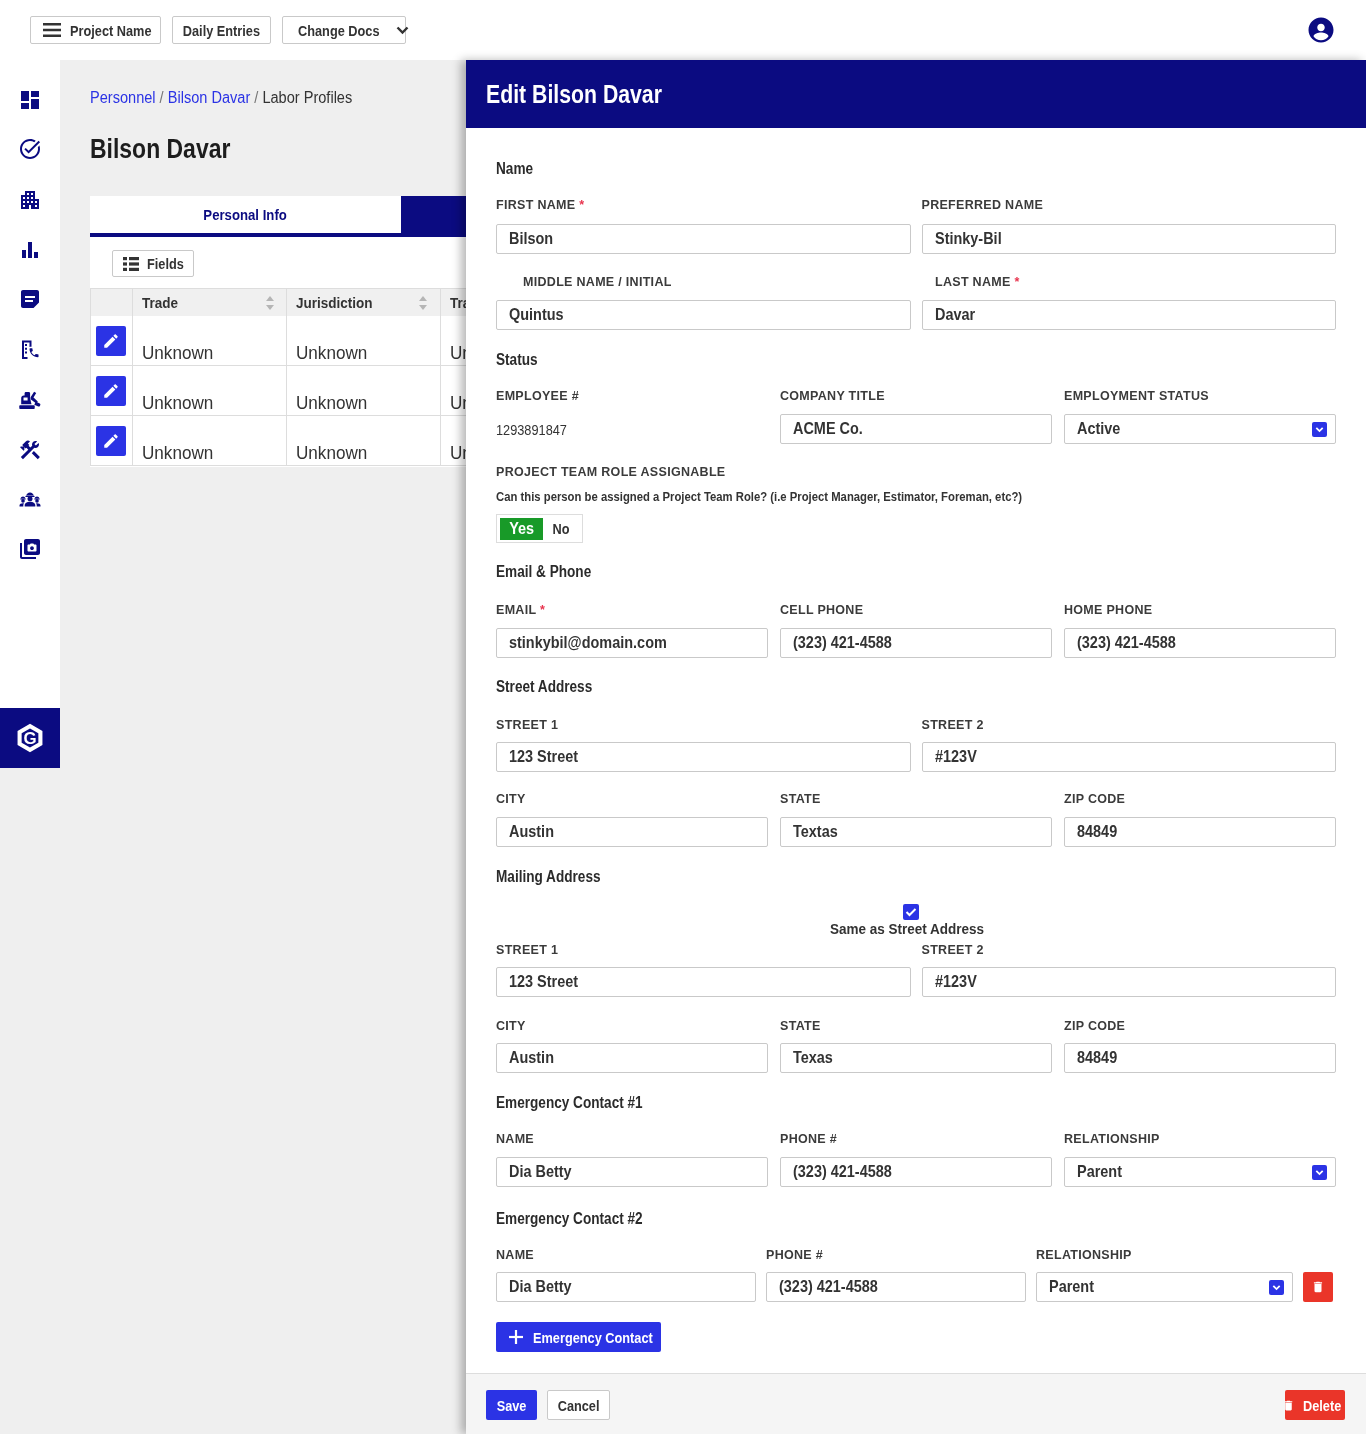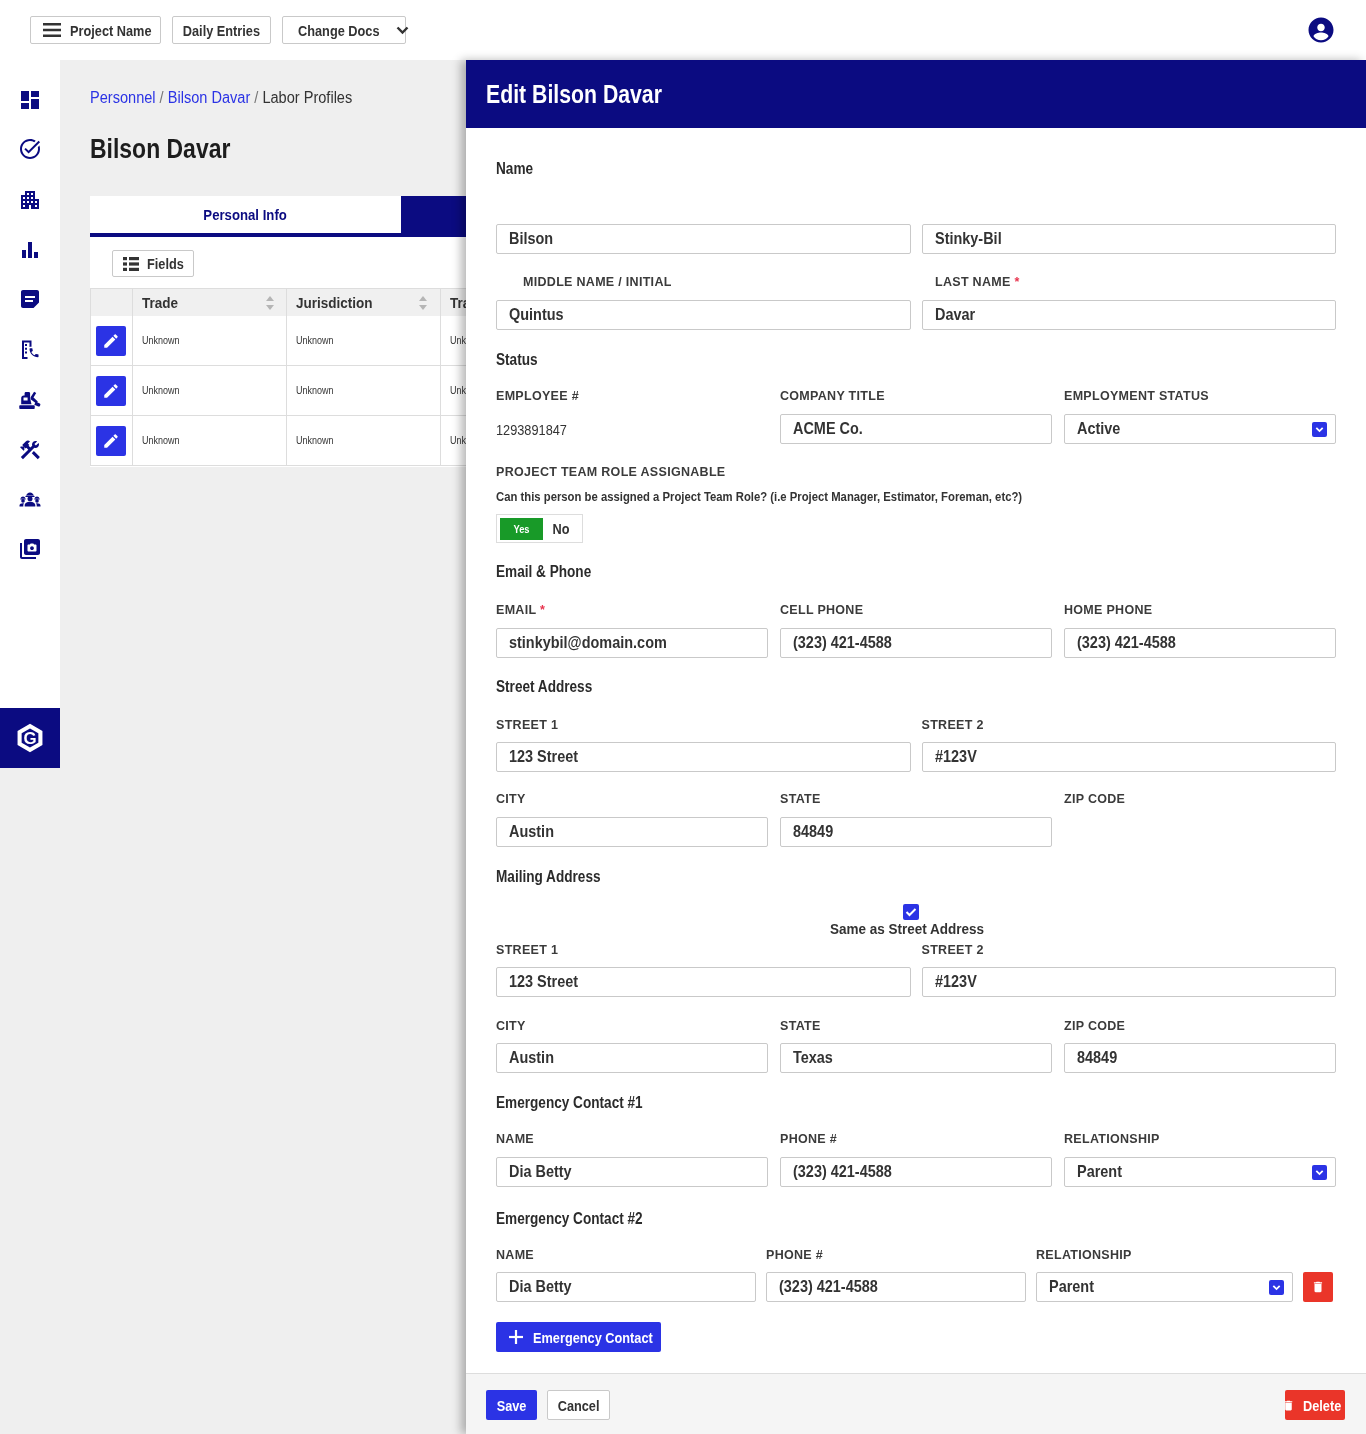--- a/index.html
+++ b/index.html
@@ -35,21 +35,21 @@
 .tab2 { position:absolute; left:311px; top:0; width:965px; height:37px; background:var(--navy); }
 .tabbar { position:absolute; left:0; top:37px; width:1276px; height:4px; background:var(--navy); }
 .panel { position:absolute; left:30px; top:177px; width:1276px; height:230px; background:#fff; }
 .fieldsbtn { position:absolute; left:22px; top:13px; width:82px; height:27px; border:1px solid #c9c9c9; border-radius:2px;
   background:#fff; font-size:15px; font-weight:700; color:#333; display:flex; align-items:center; }
 
 .thead { position:absolute; left:0; top:51px; width:1276px; height:28px; background:#f0f0f0; border:1px solid #ddd; border-bottom:none; }
 .trow { position:absolute; left:0; width:1276px; height:50px; background:#fff; border:1px solid #ddd; border-top:none; }
 .cellline { position:absolute; top:0; bottom:0; width:1px; background:#ddd; }
 .hcell { position:absolute; top:0; height:28px; line-height:28px; font-size:15px; font-weight:700; color:#333; }
-.ccell { position:absolute; top:0; height:47px; line-height:50px; font-size:10px; color:#333; }
+.ccell { position:absolute; top:12px; height:47px; line-height:50px; font-size:19px; color:#333; }
 .hcell .cx, .ccell .cx { transform:scaleX(0.9); }
 .editbtn { position:absolute; left:5px; top:10px; width:30px; height:30px; background:var(--blue); border-radius:2px; }
 .sortarrows { position:absolute; width:8px; height:14px; }
 .sortarrows .up { position:absolute; left:0; top:0; width:0; height:0; border-left:4px solid transparent; border-right:4px solid transparent; border-bottom:5px solid #b5b5b5; }
 .sortarrows .dn { position:absolute; left:0; bottom:0; width:0; height:0; border-left:4px solid transparent; border-right:4px solid transparent; border-top:5px solid #b5b5b5; }
 
 .drawer { position:absolute; left:466px; top:60px; width:900px; height:1374px; background:#fff; box-shadow:-5px 0 9px rgba(0,0,0,0.28); }
 .dhead { position:absolute; left:0; top:0; width:900px; height:68px; background:var(--navy); color:#fff; }
 .dhead h2 { position:absolute; left:20px; top:20px; font-size:25px; font-weight:700; }
 .dbody { position:absolute; left:0; top:0; width:900px; height:1313px; }
@@ -60,21 +60,21 @@
 .lbl .req { color:#e8354f; letter-spacing:0; }
 .inp { height:30px; border:1px solid #c9c9c9; border-radius:2px; background:#fff;
   font-size:17px; font-weight:700; color:#333; display:flex; align-items:center; padding-left:12px; }
 .grid2 { display:grid; grid-template-columns:1fr 1fr; column-gap:11px; }
 .grid3 { display:grid; grid-template-columns:1fr 1fr 1fr; column-gap:12px; }
 .selbox { position:relative; }
 .selbox .caret { position:absolute; right:9px; top:8px; width:15px; height:15px; background:var(--blue); border-radius:2px; }
 .plain { font-size:15px; font-weight:400; color:#333; display:flex; align-items:center; height:30px; }
 
 .toggle { display:inline-flex; border:1px solid #ddd; background:#fff; padding:3px; height:29px; }
-.toggle .yes { width:43px; height:22px; background:var(--green); color:#fff; font-size:11px; font-weight:700; text-align:center; line-height:22px; }
+.toggle .yes { width:43px; height:22px; background:var(--green); color:#fff; font-size:17px; font-weight:700; text-align:center; line-height:22px; }
 .toggle .no { width:36px; height:22px; background:#fff; color:#333; font-size:15px; font-weight:700; text-align:center; line-height:22px; }
 
 .checkrow { display:flex; align-items:center; }
 .checkbox { width:16px; height:16px; background:var(--blue); border-radius:2px; margin-right:10px; }
 .checkrow span.cblbl { font-size:15px; font-weight:700; color:#333; }
 
 .grid4 { display:grid; grid-template-columns:260px 260px 257px 30px; column-gap:10px; }
 .delsq { width:30px; height:30px; background:var(--red); border-radius:2px; display:flex; align-items:center; justify-content:center; }
 .addbtn { display:inline-flex; align-items:center; height:30px; width:165px; background:var(--blue); color:#fff; border-radius:2px;
   font-size:15px; font-weight:700; padding:0 0 0 13px; overflow:hidden; }
@@ -239,20 +239,24 @@
     <text x="18.2" y="24.5" font-size="19" font-weight="bold" fill="#fff" text-anchor="middle" font-family="Liberation Sans, sans-serif">G</text>
   </svg>
 </div>
 
 <div class="drawer">
   <div class="dhead">
       <h2><span class="cx">Edit Bilson Davar</span></h2>
     </div>
   <div class="dbody">
     <div class="row sech" style="top:100px;"><span class="cx">Name</span></div>
+    <div class="row grid2" style="top:139px;">
+      <div class="lbl"><span class="cx">FIRST NAME <span class="req">*</span></span></div>
+      <div class="lbl"><span class="cx">PREFERRED NAME</span></div>
+    </div>
     <div class="row grid2" style="top:164px;">
       <div class="inp">
           <span class="cx">Bilson</span>
         </div>
       <div class="inp">
           <span class="cx">Stinky-Bil</span>
         </div>
     </div>
     <div class="row grid2" style="top:216px;padding-left:27px;">
       <div class="lbl"><span class="cx">MIDDLE NAME / INITIAL</span></div>
@@ -325,20 +329,23 @@
         </div>
     </div>
     <div class="row grid3" style="top:733px;">
       <div class="lbl"><span class="cx">CITY</span></div>
       <div class="lbl"><span class="cx">STATE</span></div>
       <div class="lbl"><span class="cx">ZIP CODE</span></div>
     </div>
     <div class="row grid3" style="top:757px;">
       <div class="inp">
           <span class="cx">Austin</span>
+        </div>
+      <div class="inp">
+          <span class="cx">Textas</span>
         </div>
       <div class="inp">
           <span class="cx">84849</span>
         </div>
     </div>
     <div class="row sech" style="top:808px;"><span class="cx">Mailing Address</span></div>
     <div class="row checkrow" style="top:844px;flex-direction:column;">
       <div class="checkbox"><svg width="16" height="16" viewBox="0 0 16 16">
             <path d="M3.5 8l3 3 6-6" fill="none" stroke="#fff" stroke-width="2"></path>
           </svg></div>

